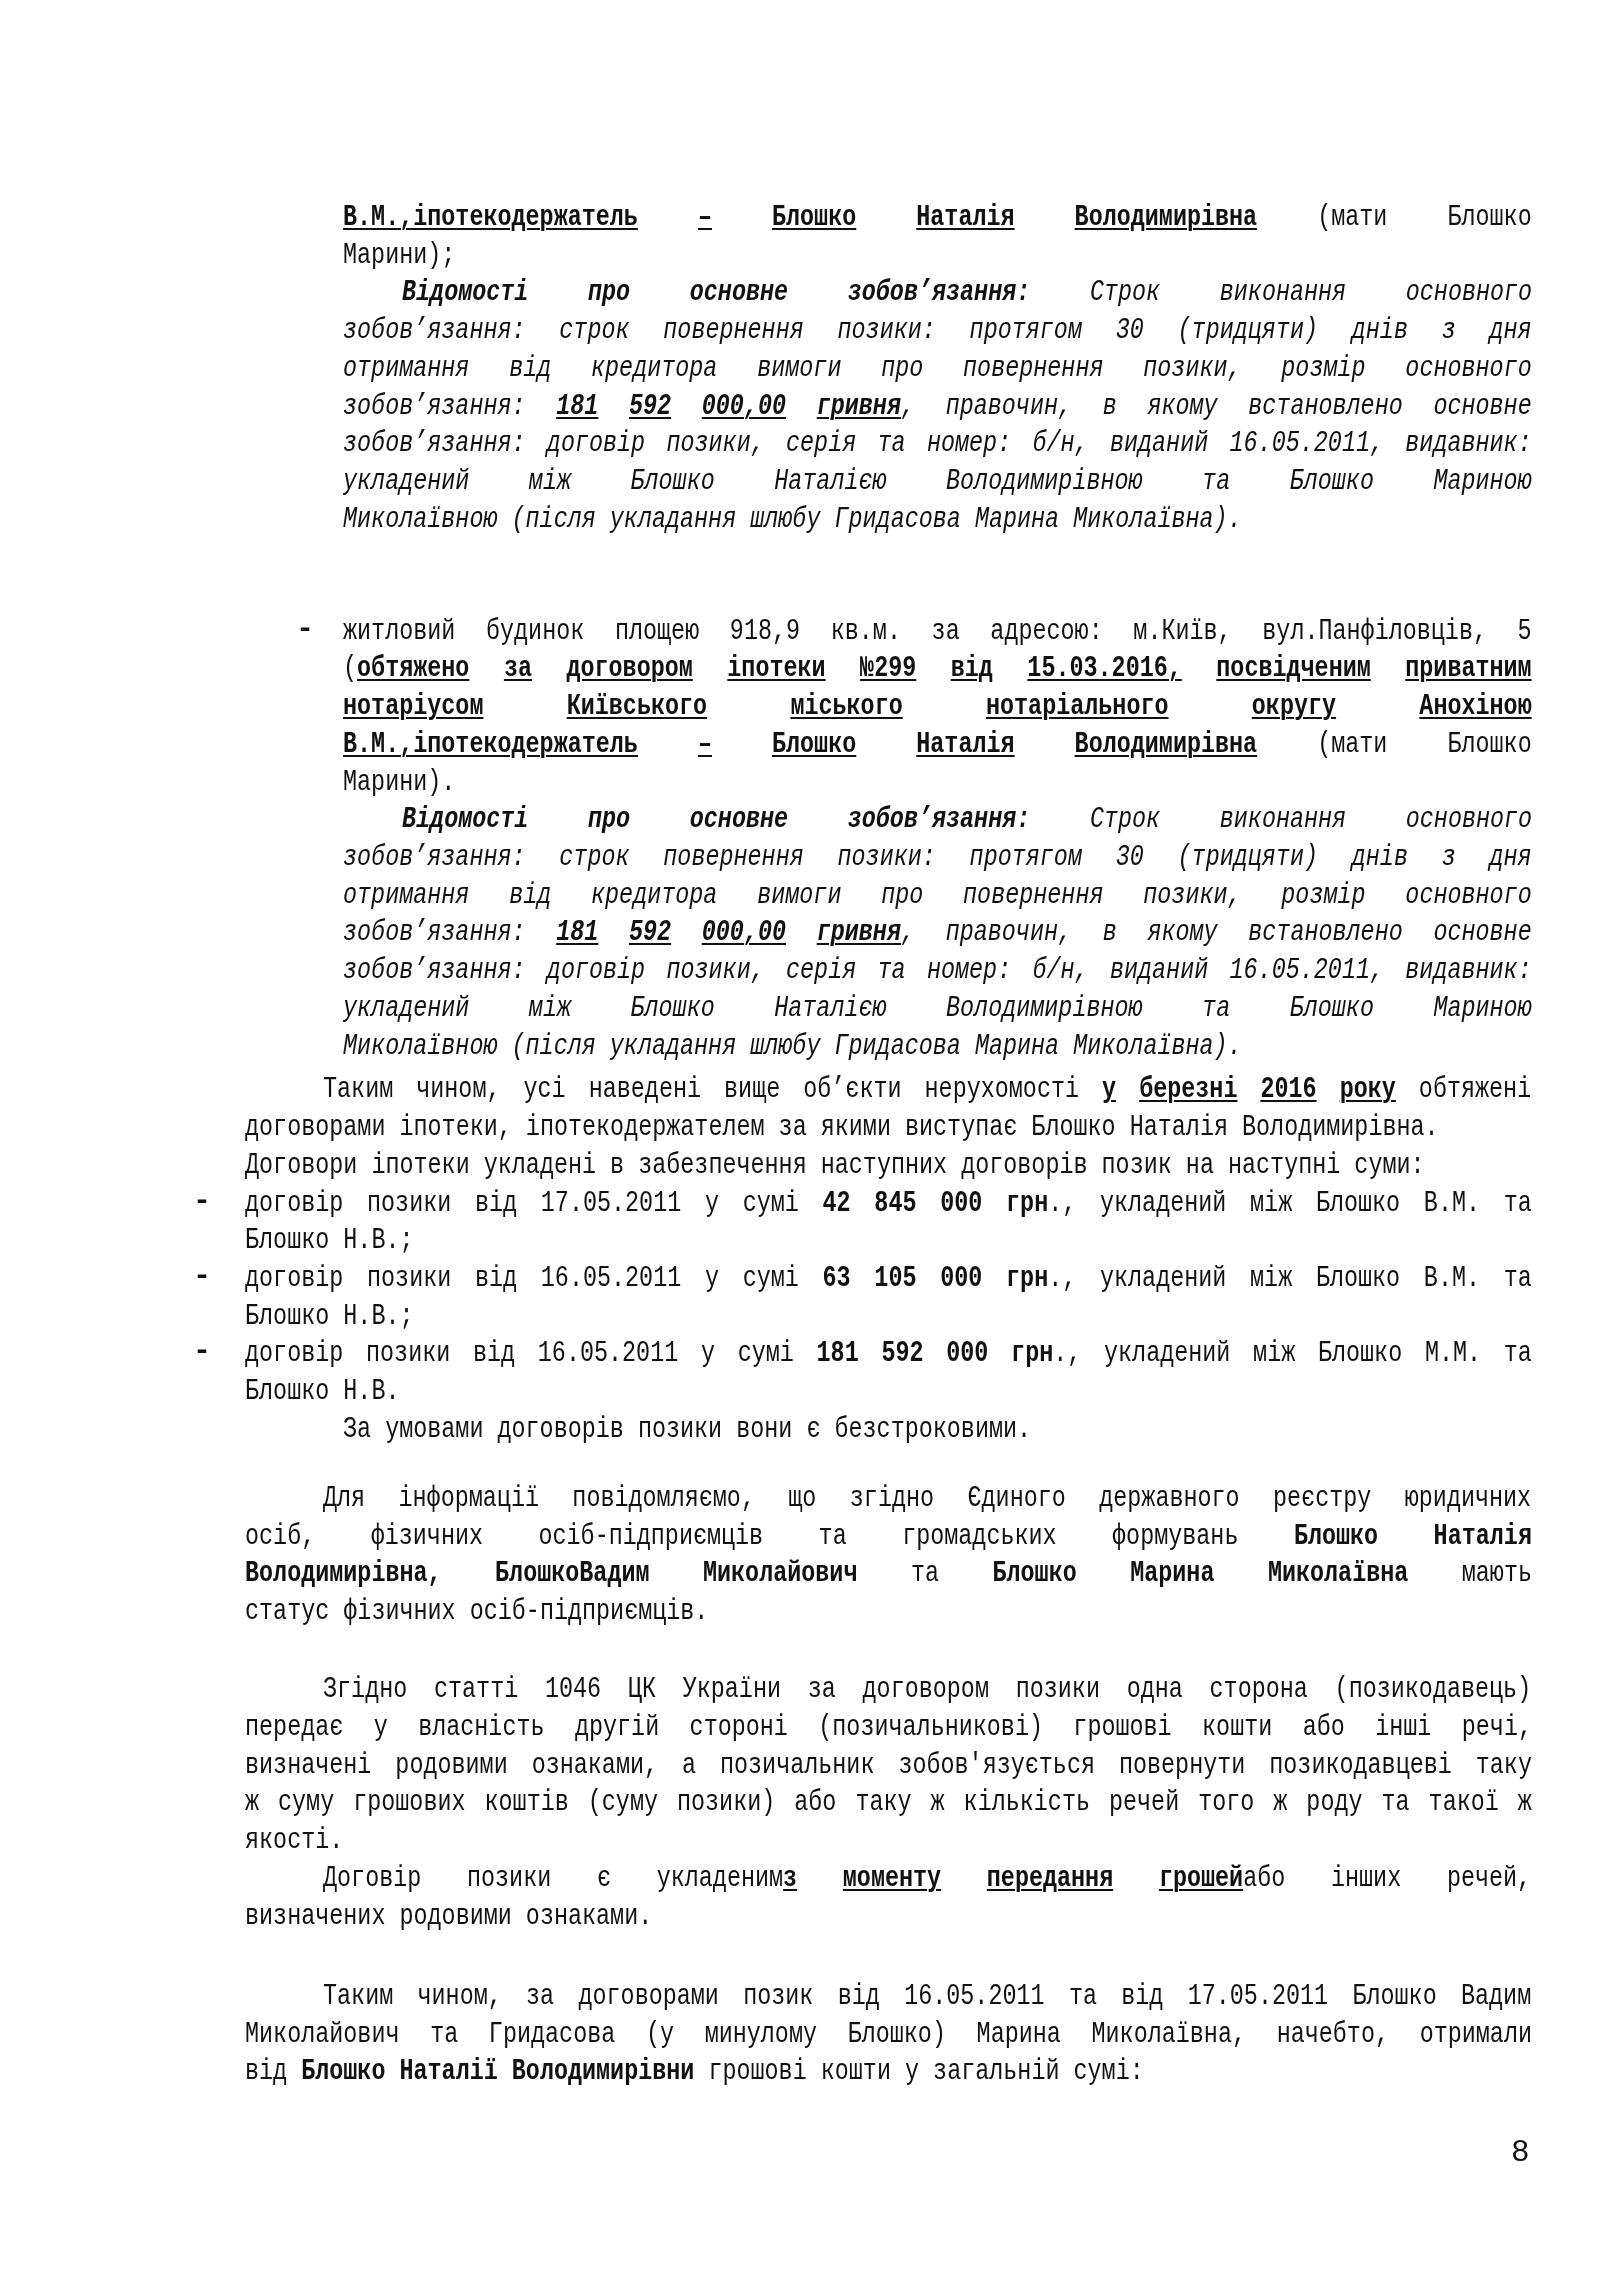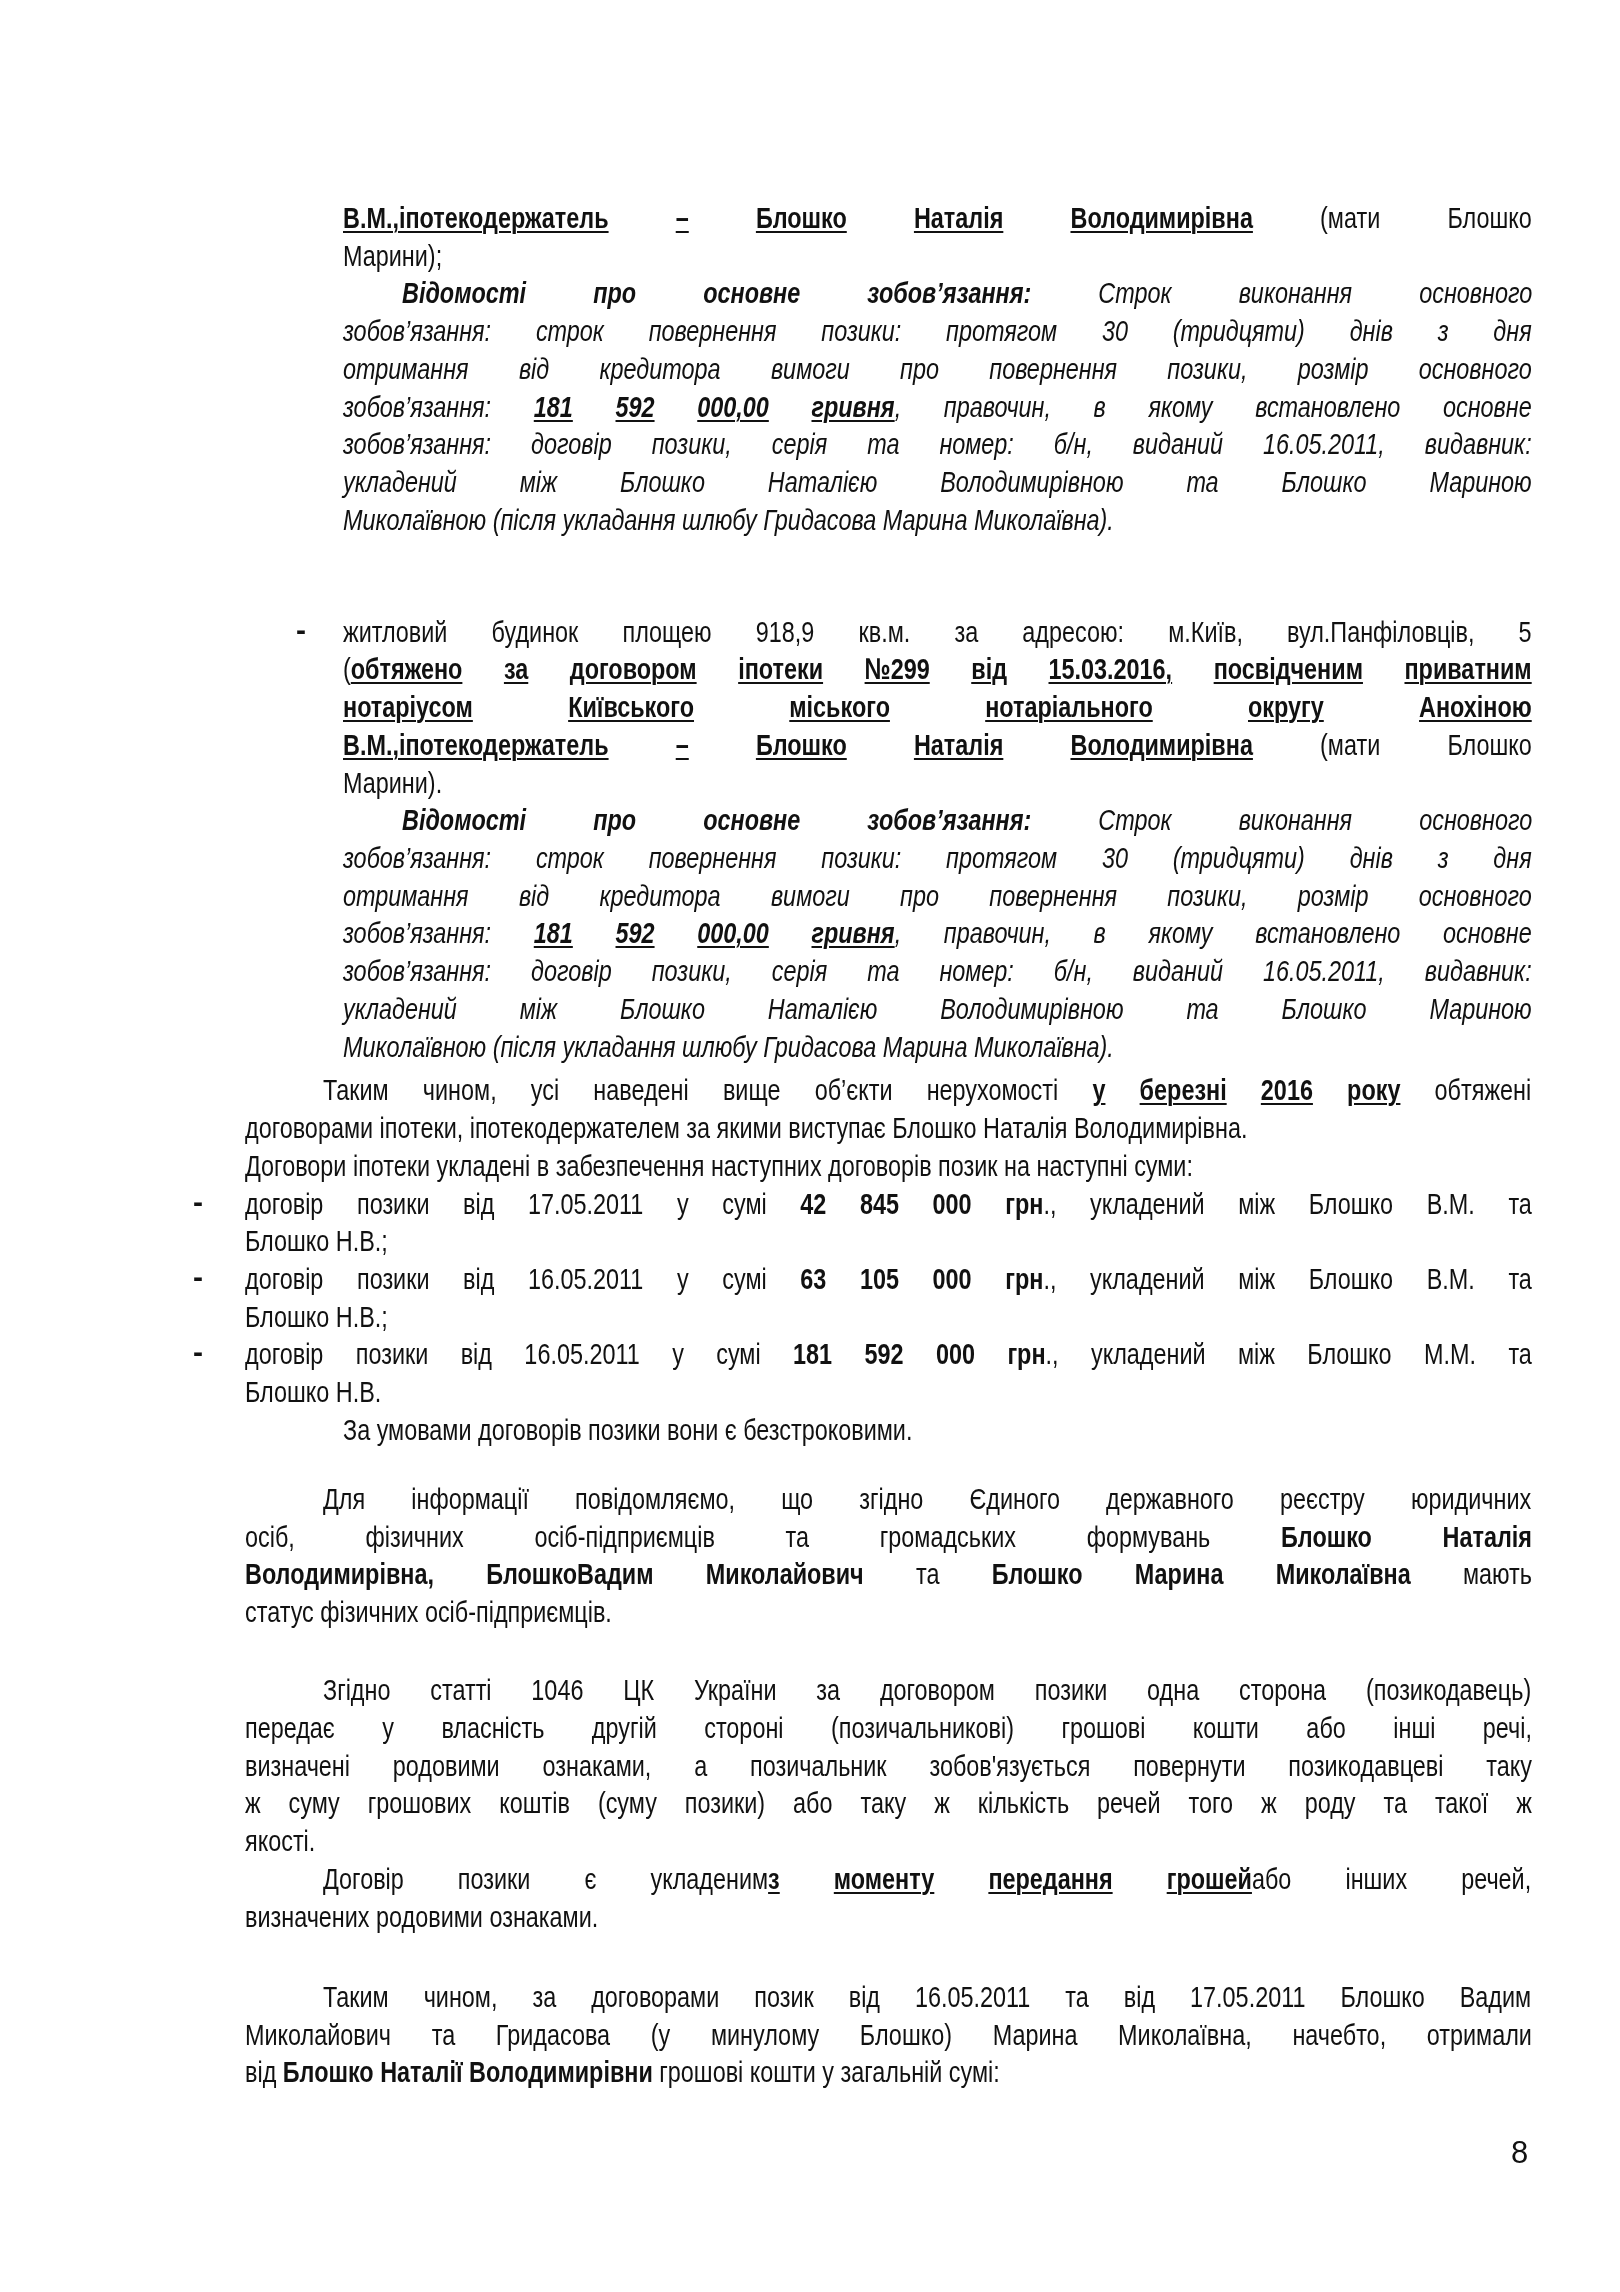--- a/index.html
+++ b/index.html
@@ -1,19 +1,19 @@
 <!DOCTYPE html>
 <html><head>
 <meta charset="utf-8">
 <style>
   html, body { margin: 0; padding: 0; background: #ffffff; }
   body { width: 1620px; height: 2293px; position: relative; overflow: hidden; }
   .page {
     position: absolute; left: 0; top: 0; width: 1620px; height: 2293px;
-    font-family: Liberation Sans, sans-serif; color: #111;
+    font-family: Liberation Mono, monospace; color: #111;
   }
   .line {
     position: absolute; white-space: nowrap;
     font-size: 30px; line-height: 37px;
     transform-origin: left top;
   }
   .jline { display: flex; justify-content: space-between; }
   .b { font-weight: bold; }
   .i { font-style: italic; }
   .u { text-decoration: underline; text-decoration-thickness: 2px; text-underline-offset: 2.9px; }

